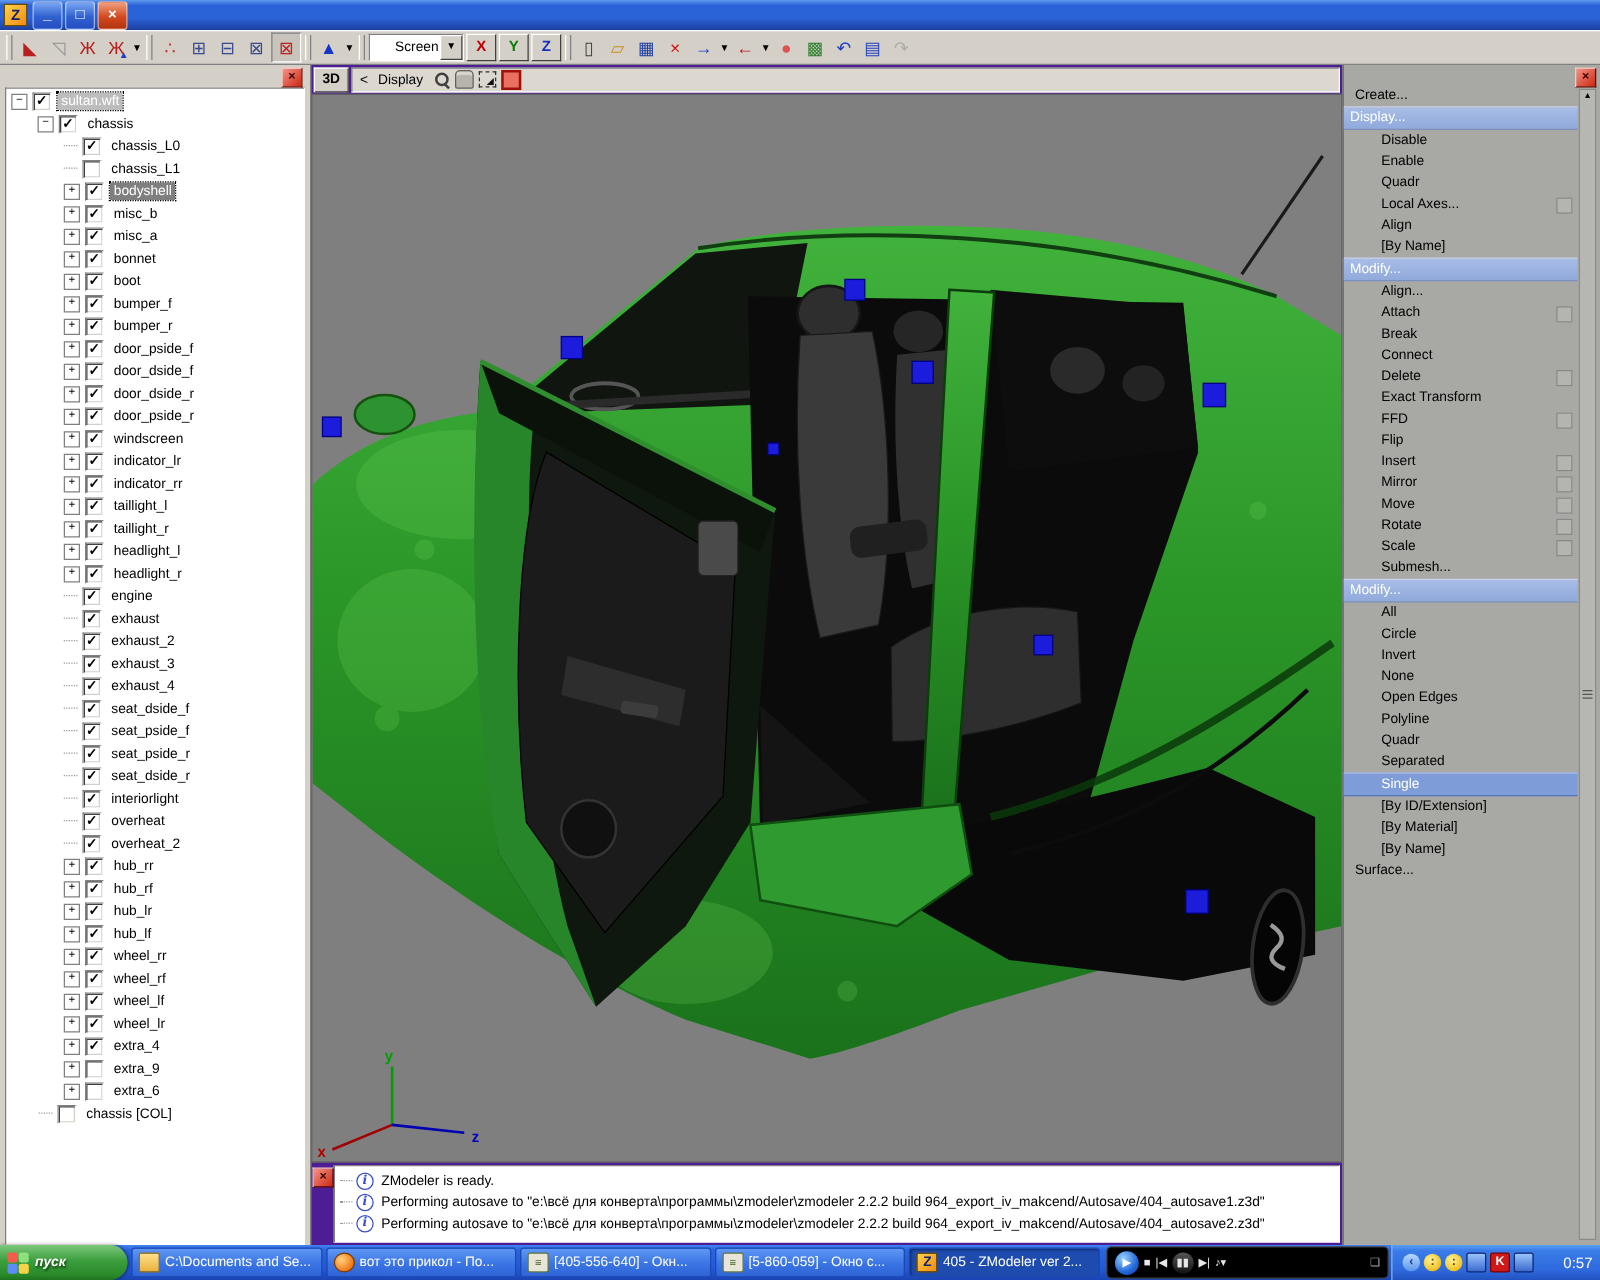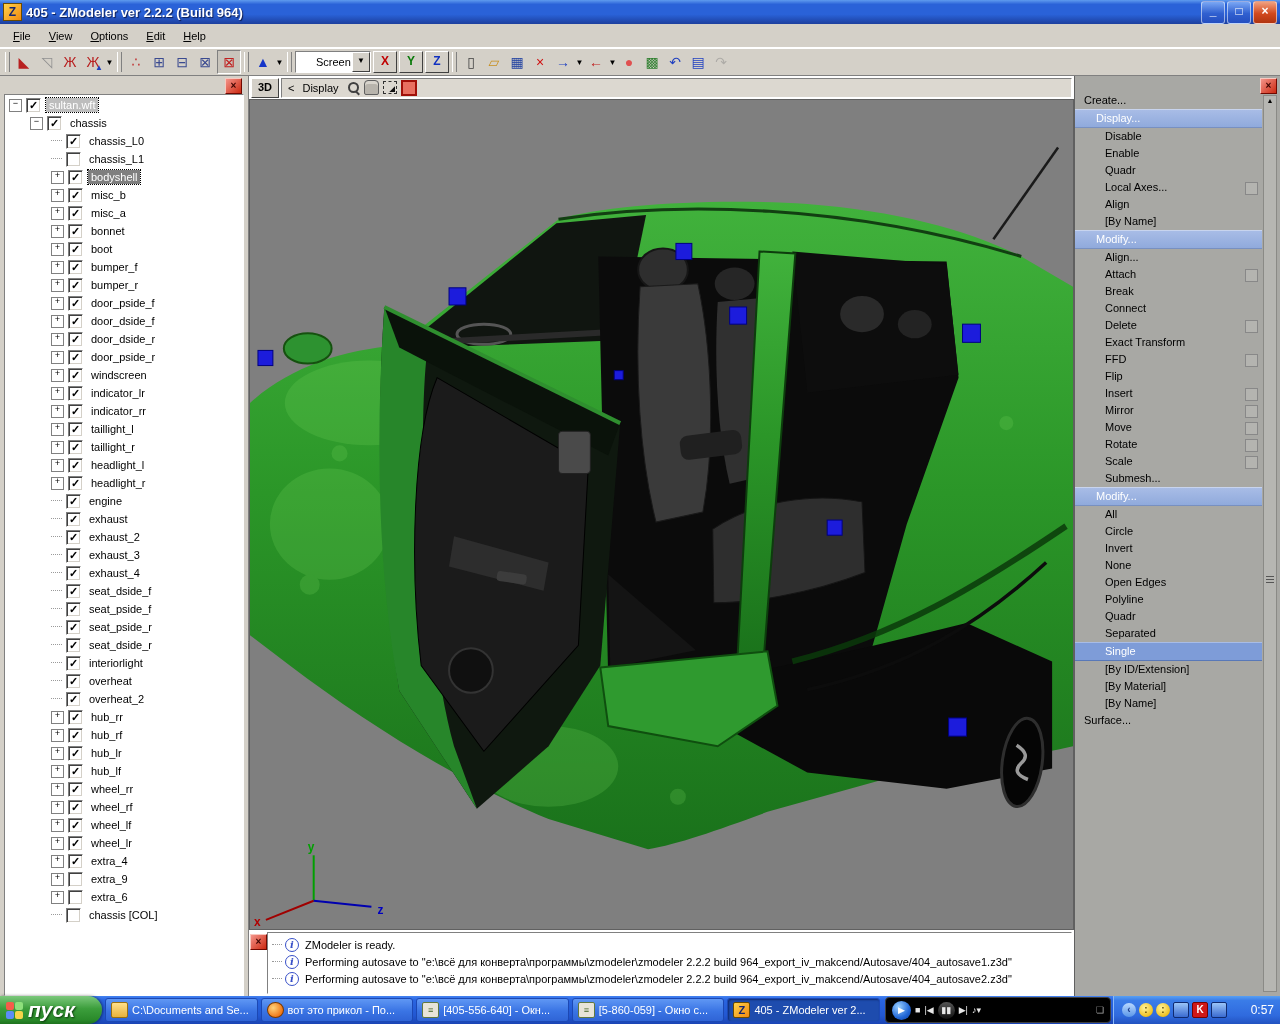--- a/index.html
+++ b/index.html
@@ -56,21 +56,21 @@
     box-shadow:inset 1px 1px 0 #404040, inset -1px -1px 0 #D4D0C8;
     font-size:11px;line-height:12px;text-align:center;font-weight:bold;margin-right:5px;flex:none;}
   .tree-label{padding:1px 3px;}
   .tree-label.sel-root{background:#bdbdbd;color:#fff;outline:1px dotted #000;}
   .tree-label.sel-dark{background:#7f7f7f;color:#fff;outline:1px dotted #000;}
   .tree-buttons{height:26px;display:flex;gap:4px;padding:3px 5px 3px 5px;}
   .tree-buttons .tbtn{flex:1;background:#D4D0C8;border:1px solid;border-color:#fff #404040 #404040 #fff;
     text-align:center;line-height:17px;}
   .tree-buttons .tbtn.def{outline:1px solid #000;}
   
-  .center{flex:1;display:flex;flex-direction:column;min-width:0;background:#ffffff;}
+  .center{flex:1;display:flex;flex-direction:column;min-width:0;background:#4c1d95;}
   .vheader{height:21px;display:flex;align-items:center;gap:2px;padding:1px 2px;}
   .btn3d{width:26px;height:18px;background:#D4D0C8;border:1px solid;border-color:#fff #404040 #404040 #fff;
     font-weight:bold;text-align:center;line-height:16px;}
   .crumb{flex:1;height:18px;background:#DCD8D0;border:1px solid;border-color:#808080 #fff #fff #808080;
     display:flex;align-items:center;gap:8px;padding-left:6px;}
   .vtools{display:flex;align-items:center;gap:4px;padding-right:2px;}
   .zoomico{width:13px;height:13px;position:relative;}
   .zoomico::before{content:"";position:absolute;left:1px;top:1px;width:7px;height:7px;border:2px solid #404040;border-radius:50%;}
   .zoomico::after{content:"";position:absolute;right:0;bottom:0;width:5px;height:2px;background:#404040;transform:rotate(45deg);}
   .panico{width:13px;height:13px;background:#b8b4ac;border-radius:4px 4px 2px 2px;border:1px solid #606060;
@@ -95,21 +95,21 @@
   .rightpanel .red-x{position:absolute;right:3px;top:2px;z-index:3;}
   .cmd-scroll{position:absolute;right:3px;top:19px;bottom:4px;width:12px;background:#b6b6b2;
     border:1px solid #8a8a86;}
   .cmd-scroll .up{position:absolute;top:1px;left:0;right:0;text-align:center;font-size:7px;color:#000;}
   .cmd-scroll .grip{position:absolute;top:478px;left:2px;right:2px;}
   .cmd-scroll .grip i{display:block;height:1px;background:#555;margin:2px 0;}
   #commands{position:absolute;left:0;right:18px;top:16px;}
   .cmd-row{height:17px;line-height:17px;position:relative;white-space:nowrap;}
   .cmd-row.root{padding-left:9px;}
   .cmd-row.item{padding-left:30px;}
-  .cmd-row.group{padding-left:21px;background:linear-gradient(180deg,#a8bce6,#90aadc);color:#fff;
+  .cmd-row.group{padding-left:5px;background:linear-gradient(180deg,#a8bce6,#90aadc);color:#fff;
     border-top:1px solid #c8d4ee;border-bottom:1px solid #7890c0;}
   .cmd-row.hl{background:#7E9CD8;color:#fff;border-top:1px solid #a8bce6;border-bottom:1px solid #5878b8;}
   .cmd-cb{position:absolute;right:4px;top:3px;width:11px;height:11px;background:#b4b4b0;border:1px solid #888;}
   
   .statusbar{height:19px;background:#D4D0C8;border-top:1px solid #fff;display:flex;align-items:center;gap:3px;padding:1px 2px;}
   .sb-empty{flex:1;height:15px;border:1px solid;border-color:#808080 #fff #fff #808080;}
   .sb-mode{height:15px;line-height:15px;padding:0 8px;background:#8a1006;color:#fff;font-weight:bold;
     border:1px solid;border-color:#600800 #f0c0b8 #f0c0b8 #600800;}
   .sb-auto{height:15px;line-height:15px;padding:0 7px;background:#D4D0C8;font-weight:bold;
     border:1px solid;border-color:#fff #404040 #404040 #fff;}
@@ -119,21 +119,21 @@
   
   .taskbar{height:28px;display:flex;align-items:stretch;
     background:linear-gradient(180deg,#4483f2 0%,#2a65e0 14%,#2257d2 70%,#1a44b4 100%);}
   .startbtn{width:96px;display:flex;align-items:center;gap:5px;padding-left:6px;
     background:linear-gradient(180deg,#7cc87c 0%,#3c9e3c 45%,#2a8a2a 85%,#1e721e);
     border-radius:0 14px 14px 0;box-shadow:1px 0 3px rgba(0,0,0,.5);}
   .startflag{width:17px;height:17px;display:grid;grid-template-columns:8px 8px;grid-template-rows:8px 8px;gap:1px;}
   .startflag i{border-radius:2px;}
   .startflag i:nth-child(1){background:#f65c4a;}.startflag i:nth-child(2){background:#8ee07c;}
   .startflag i:nth-child(3){background:#5c8cf6;}.startflag i:nth-child(4){background:#f6d44a;}
-  .startbtn span{color:#fff;font-weight:bold;font-style:italic;font-size:21px;text-shadow:1px 1px 2px #0a3a0a;}
+  .startbtn span{color:#fff;font-weight:bold;font-style:italic;font-size:11px;text-shadow:1px 1px 2px #0a3a0a;}
   #tasks{display:flex;gap:3px;padding:2px 3px;flex:1;min-width:0;}
   .task{width:148px;display:flex;align-items:center;gap:4px;padding:0 5px;border-radius:3px;color:#fff;
     background:linear-gradient(180deg,#5committed);background:linear-gradient(180deg,#5f97f4,#3a74e4 55%,#2f64d6);
     border:1px solid #1c48b4;overflow:hidden;white-space:nowrap;}
   .task.active{background:#1e4cae;box-shadow:inset 1px 1px 2px #102a70;}
   .task .tico{width:15px;height:14px;flex:none;border-radius:2px;font-size:9px;line-height:14px;text-align:center;font-weight:bold;}
   .tico.folder{background:linear-gradient(180deg,#ffe08a,#e8b23c);border:1px solid #9a7010;}
   .tico.firefox{background:radial-gradient(circle at 35% 35%,#ffd27a,#f07818 70%,#c85a10);border-radius:50%;border:1px solid #7a3a00;}
   .tico.notes{background:#e8e4d8;border:1px solid #607840;color:#406020;}
   .tico.zmodeler{background:linear-gradient(135deg,#ffd24a,#f08a10);color:#15246e;border:1px solid #6a4a00;font-size:11px;}
@@ -156,35 +156,27 @@
   .tray .clock{margin-left:auto;color:#fff;font-size:12px;}
   .dis-sel{user-select:none;}
 </style>
 </head>
 <body>
 
 <div id="app" class="dis-sel">
 
   <div class="titlebar">
     <div class="app-icon">Z</div>
-    <span class="title">405 - ZModeler ver 2.2.2 (Build 964)</span>
     <div class="winbtns">
       <div class="winbtn">_</div>
       <div class="winbtn">□</div>
       <div class="winbtn close">×</div>
     </div>
   </div>
 
-  <div class="menubar" id="menubar">
-      <div class="menu-item"><u>F</u>ile</div>
-      <div class="menu-item"><u>V</u>iew</div>
-      <div class="menu-item"><u>O</u>ptions</div>
-      <div class="menu-item"><u>E</u>dit</div>
-      <div class="menu-item"><u>H</u>elp</div>
-    </div>
 
   <div class="toolbar" id="toolbar">
       <div class="tb-grip"></div>
       <div class="tb-group">
         <div class="tb-btn">
           <span style="color: rgb(184, 32, 32);">◣</span>
         </div>
         <div class="tb-btn">
           <span style="color: rgb(144, 144, 144);">◹</span>
         </div>
@@ -495,21 +487,21 @@
           <div class="tree-row" style="padding-left: 46px;">
             <span class="expander">+</span>
             <span class="cb"></span>
             <span class="tree-label">extra_9</span>
           </div>
           <div class="tree-row" style="padding-left: 46px;">
             <span class="expander">+</span>
             <span class="cb"></span>
             <span class="tree-label">extra_6</span>
           </div>
-          <div class="tree-row" style="padding-left: 46px;">
+          <div class="tree-row" style="padding-left: 26px;">
             <span class="stub"></span>
             <span class="cb"></span>
             <span class="tree-label">chassis [COL]</span>
           </div>
         </div>
     </div>
 
     <div class="center">
       <div class="vheader">
         <div class="btn3d">3D</div>

